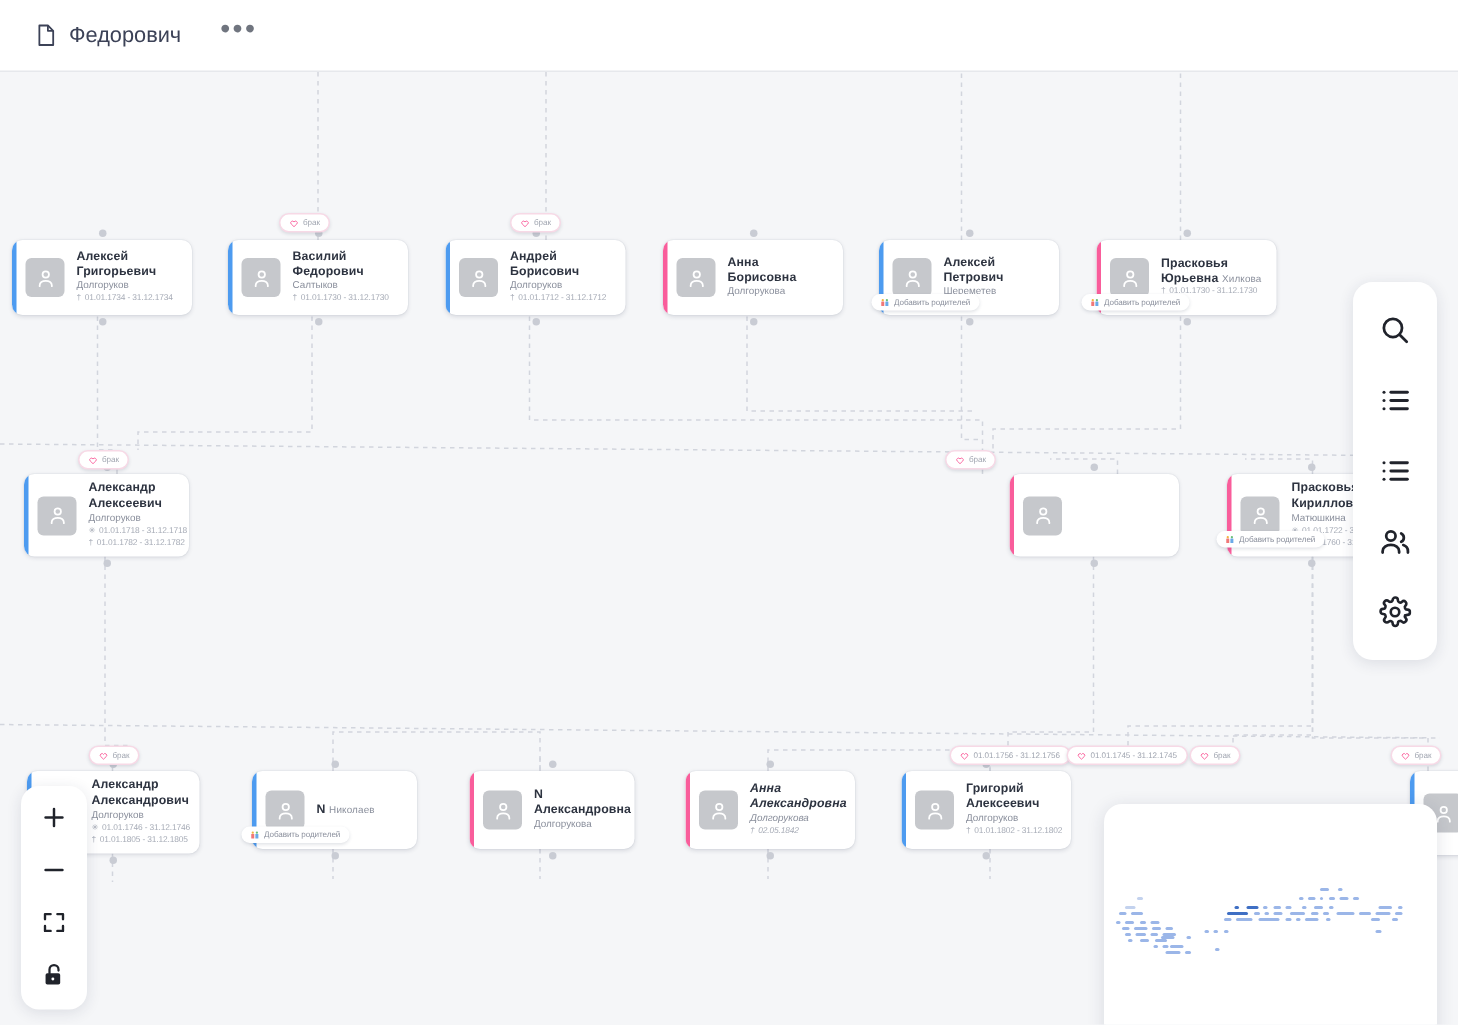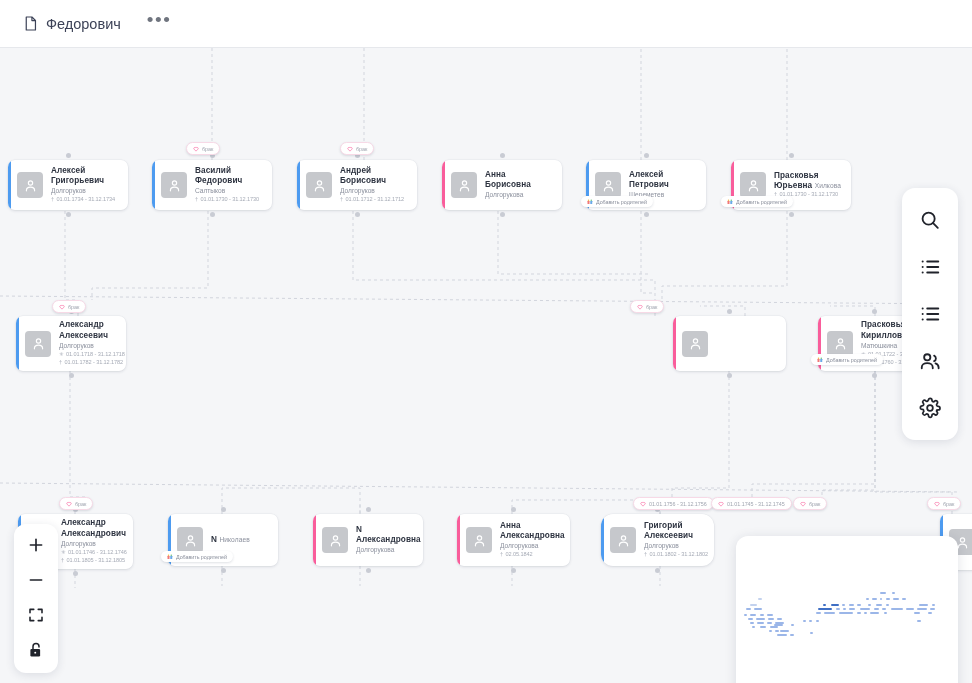--- a/index.html
+++ b/index.html
@@ -395,36 +395,36 @@
             <path d="M5.5 20.5v-.8c0-3 2.9-5 6.5-5s6.5 2 6.5 5v.8"></path>
           </svg>
         </div>
         <div class="cbody">
           <div class="cname">N Александровна</div>
           <div class="csur">Долгорукова</div>
         </div>
       </div>
       <div class="dot" style="left: 365.5px; top: 459px;"></div>
       <div class="dot" style="left: 365.5px; top: 520px;"></div>
-      <div class="card female" style="left: 457px; top: 466px; width: 113px; height: 52px;">
+      <div class="card female" style="left: 457px; top: 466px; width: 113px; height: 52px; font-style: italic;">
         <div class="avatar">
           <svg viewBox="0 0 24 24" fill="none" stroke="#ffffff" stroke-width="1.9" stroke-linecap="round">
             <circle cx="12" cy="8" r="3.4"></circle>
             <path d="M5.5 20.5v-.8c0-3 2.9-5 6.5-5s6.5 2 6.5 5v.8"></path>
           </svg>
         </div>
         <div class="cbody">
           <div class="cname">Анна<br>Александровна</div>
           <div class="csur">Долгорукова</div>
           <div class="cdate"><span class="gl">†</span> 02.05.1842</div>
         </div>
       </div>
       <div class="dot" style="left: 511px; top: 459px;"></div>
       <div class="dot" style="left: 511px; top: 520px;"></div>
-      <div class="card male" style="left: 601px; top: 466px; width: 113px; height: 52px; border-radius: 12px;">
+      <div class="card male" style="left: 601px; top: 466px; width: 113px; height: 52px;">
         <div class="avatar">
           <svg viewBox="0 0 24 24" fill="none" stroke="#ffffff" stroke-width="1.9" stroke-linecap="round">
             <circle cx="12" cy="8" r="3.4"></circle>
             <path d="M5.5 20.5v-.8c0-3 2.9-5 6.5-5s6.5 2 6.5 5v.8"></path>
           </svg>
         </div>
         <div class="cbody">
           <div class="cname">Григорий<br>Алексеевич</div>
           <div class="csur">Долгоруков</div>
           <div class="cdate"><span class="gl">†</span> 01.01.1802 - 31.12.1802</div>

